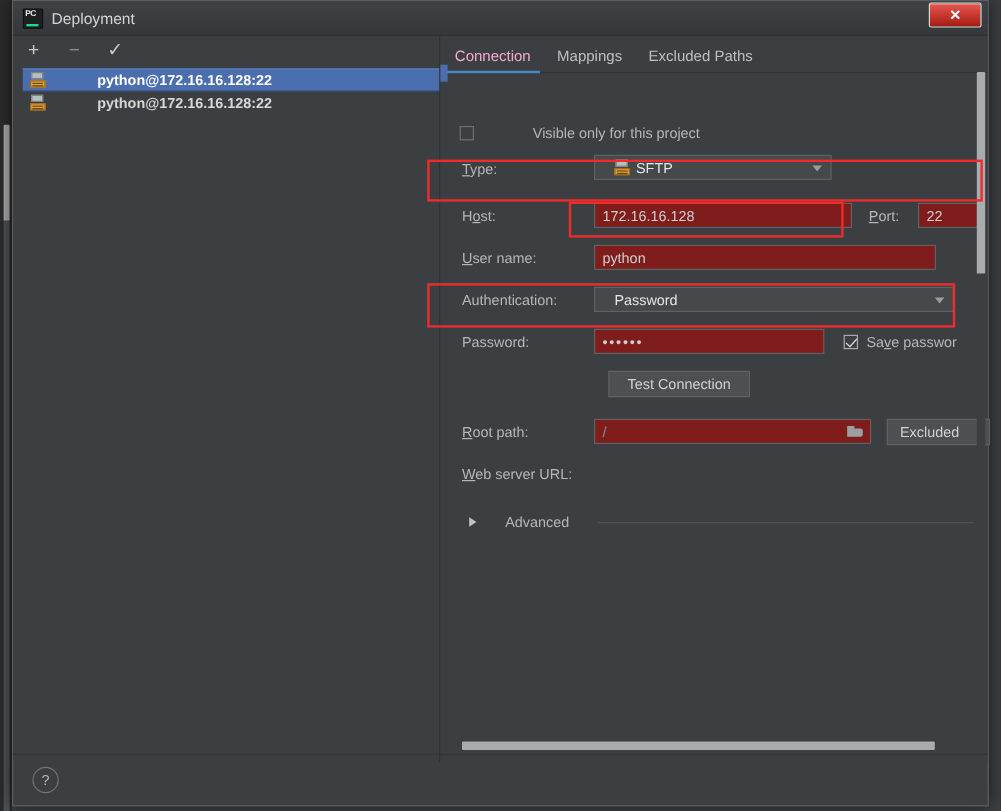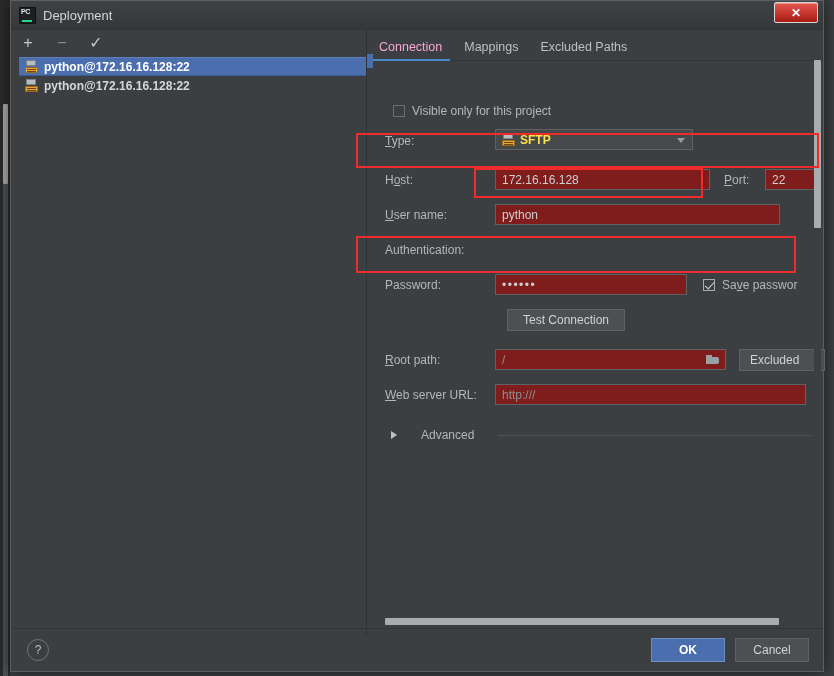--- a/index.html
+++ b/index.html
@@ -87,21 +87,21 @@
   
   .lp-toolbar{height:26px;display:flex;align-items:center;padding-left:8px;gap:16px;}
   .tb-btn{width:18px;height:18px;display:flex;align-items:center;justify-content:center;
           color:#c8c8c8;font-size:16px;line-height:1;}
   .tb-btn.dim{color:#8a8d8f;}
 
   
   .srv-list{position:absolute;left:8px;right:0;top:27px;}
   .srv-item{
     height:19px;display:flex;align-items:center;padding-left:6px;
-    color:#d7d7d7;font-size:12px;font-weight:bold;
+    color:#d7d7d7;font-size:12px;font-weight:bold;gap:37px;
   }
   .srv-item.selected{
     background:#4b6eaf;color:#ffffff;width:347px;box-sizing:border-box;
     border-top:1px solid #5d80bd;border-bottom:1px solid #3b5a94;
   }
   .sftp-icon{
     width:13px;height:13px;margin-right:6px;flex:none;position:relative;
   }
   .sftp-icon .top{position:absolute;left:1px;top:0;width:10px;height:6px;background:#b9bdc0;border:1px solid #7d8184;box-sizing:border-box;}
   .sftp-icon .bot{position:absolute;left:0;bottom:0;width:13px;height:6px;background:#e8a33d;border:1px solid #9c6a18;box-sizing:border-box;}
@@ -134,22 +134,22 @@
 
   .input{
     background:#7f1d1d;border:1px solid #5e6264;box-sizing:border-box;
     height:21px;display:flex;align-items:center;padding:0 6px;
     color:#cfcfcf;font-size:12px;
   }
   .input.ph{color:#8b8e90;}
 
   .combo{
     background:#45494a;border:1px solid #5e6264;box-sizing:border-box;
-    height:21px;display:flex;align-items:center;padding:0 6px;
-    color:#fde047;font-size:12px;position:relative;font-weight:bold;
+    height:21px;display:flex;align-items:center;padding:0 16px;
+    color:#e5e5e5;font-size:12px;position:relative;
   }
   .combo .caret{
     position:absolute;right:7px;top:8px;width:0;height:0;
     border-left:4px solid transparent;border-right:4px solid transparent;border-top:5px solid #9a9d9f;
   }
 
   .btn{
     background:#4c5052;border:1px solid #5e6264;box-sizing:border-box;
     height:22px;display:flex;align-items:center;justify-content:center;
     color:#d2d2d2;font-size:12px;padding:0 10px;
@@ -247,21 +247,21 @@
 
       <div class="tabs">
         <div class="tab active">Connection</div>
         <div class="tab">Mappings</div>
         <div class="tab">Excluded Paths</div>
       </div>
       <div class="tab-blue-nub"></div>
 
       <div class="form">
 
-        <div class="row" style="left:26px;top:38px;">
+        <div class="row" style="left:16px;top:38px;gap:42px;">
           <span class="chk"></span>
           <span class="lbl">Visible only for this project</span>
         </div>
 
         <div class="row" style="left:18px;top:68px;">
           <span class="lbl"><span class="u">T</span>ype:</span>
         </div>
         <div class="combo" style="position:absolute;left:128px;top:63px;width:198px;">
           <span class="sftp-icon" style="margin-right:5px;">
               <i class="top"></i>
@@ -287,20 +287,24 @@
         <div class="row" style="left:18px;top:142px;">
           <span class="lbl"><span class="u">U</span>ser name:</span>
         </div>
         <div class="input" style="position:absolute;left:128px;top:138px;width:285px;">
           <span>python</span>
         </div>
 
         <div class="row" style="left:18px;top:177px;">
           <span class="lbl">Authentication:</span>
         </div>
+        <div class="combo" style="position:absolute;left:128px;top:173px;width:300px;">
+          <span>Password</span>
+          <span class="caret"></span>
+        </div>
 
         <div class="row" style="left:18px;top:212px;">
           <span class="lbl">Password:</span>
         </div>
         <div class="input" style="position:absolute;left:128px;top:208px;width:192px;letter-spacing:1.5px;">
           <span>••••••</span>
         </div>
         <div class="row" style="left:336px;top:212px;">
           <span class="chk checked"></span>
           <span class="lbl">Sa<span class="u">v</span>e passwor</span>
@@ -320,43 +324,36 @@
               <i class="f2"></i>
             </span>
         </div>
         <div class="btn" style="position:absolute;left:372px;top:283px;width:86px;justify-content:flex-start;">
           <span>Excluded</span>
         </div>
 
         <div class="row" style="left:18px;top:322px;">
           <span class="lbl"><span class="u">W</span>eb server URL:</span>
         </div>
-        <div class="input ph" style="position:absolute;left:128px;top:318px;width:311px;">
-          <span>http:///</span>
-        </div>
 
       </div>
 
       <div class="adv-row" style="left:24px;top:398px;width:420px;gap:24px;">
         <span class="adv-tri"></span>
         <span class="lbl">Advanced</span>
         <span class="adv-line"></span>
       </div>
 
       <div class="vscroll-track"></div>
       <div class="vscroll-thumb"></div>
       <div class="hscroll-track"></div>
       <div class="hscroll-thumb"></div>
     </div>
   </div>
 
   <div class="footer">
     <div class="help-btn">?</div>
-    <div class="foot-right">
-      <div class="ok-btn">OK</div>
-      <div class="cancel-btn">Cancel</div>
-    </div>
   </div>
 </div>
 
 <div class="hl" style="left:356px;top:133px;width:463px;height:35px;"></div>
 <div class="hl" style="left:474px;top:168px;width:229px;height:30px;"></div>
 <div class="hl" style="left:356px;top:236px;width:440px;height:37px;"></div>
 
 </body></html>

